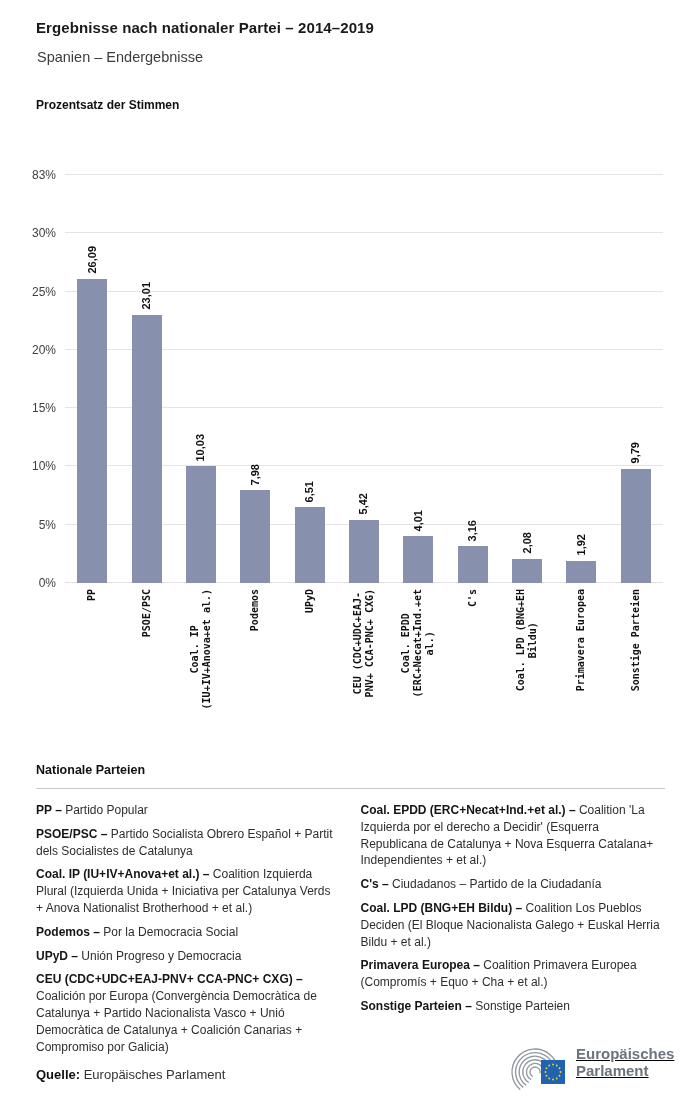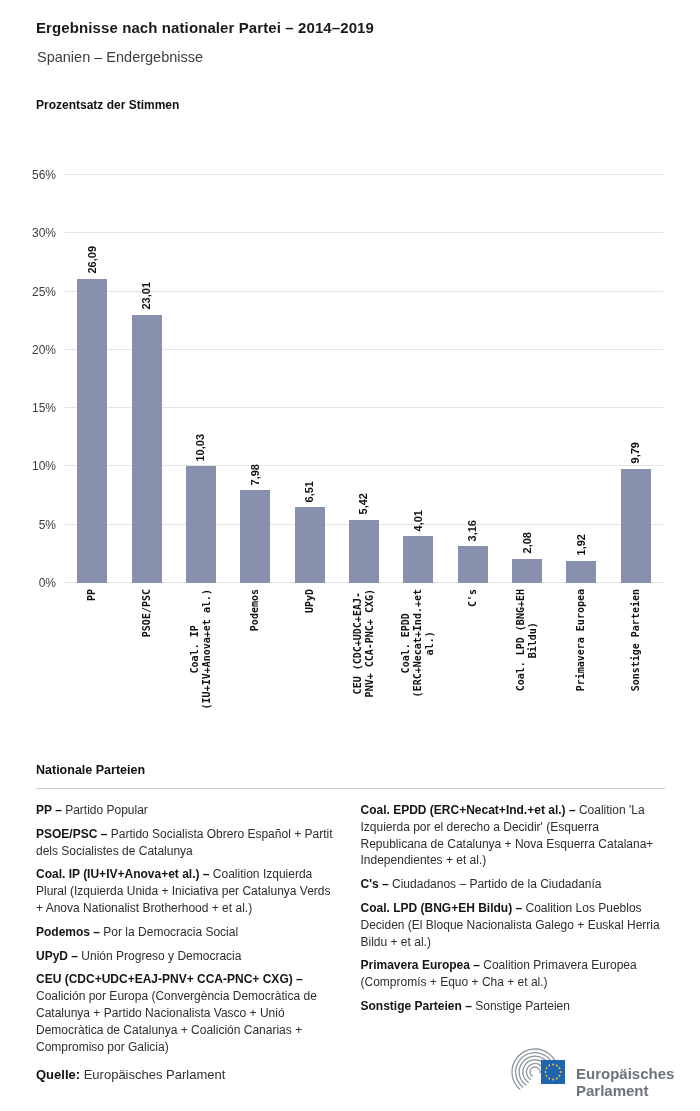--- a/index.html
+++ b/index.html
@@ -83,21 +83,21 @@
     font-size: 12px; color: #2e2e2e; line-height: 1.4;
     margin-bottom: 7px;
   }
   .legend-term { font-weight: bold; color: #151515; }
   
   .source {
     position: absolute; left: 36px; top: 1067px;
     font-size: 13px; color: #333;
   }
   .source b { color: #111; }
-  .logo { position: absolute; left: 505px; top: 1045px; display: flex; align-items: flex-end; }
+  .logo { position: absolute; left: 505px; top: 1045px; display: flex; align-items: flex-start; text-decoration: underline; }
   .logo-mark { position: relative; width: 62px; height: 54px; }
   .logo-flag {
     position: absolute; right: 2px; top: 15px;
     width: 24px; height: 24px; background: #2063b0;
     display: flex; align-items: center; justify-content: center;
   }
   .logo-text {
     margin-left: 9px;
     font-size: 15px; font-weight: bold; color: #6d737a; line-height: 1.15;
   }
@@ -166,21 +166,21 @@
           <div class="bar" style="height: 27.9714%; background: rgb(135, 145, 173);"></div>
         </div>
       </div>
   <div class="ytick" style="bottom: 0%;">0%</div>
       <div class="ytick" style="bottom: 14.2857%;">5%</div>
       <div class="ytick" style="bottom: 28.5714%;">10%</div>
       <div class="ytick" style="bottom: 42.8571%;">15%</div>
       <div class="ytick" style="bottom: 57.1429%;">20%</div>
       <div class="ytick" style="bottom: 71.4286%; text-align: right;">25%</div>
       <div class="ytick" style="bottom: 85.7143%;">30%</div>
-      <div class="ytick" style="bottom: 100%;">56%</div>
+      <div class="ytick" style="bottom: 100%;">83%</div>
     </div>
   <div class="xlabels">
       <div class="xlabel-cell">
         <div class="vtext xlabel">PP</div>
       </div>
       <div class="xlabel-cell">
         <div class="vtext xlabel">PSOE/PSC</div>
       </div>
       <div class="xlabel-cell">
         <div class="vtext xlabel">Coal. IP

